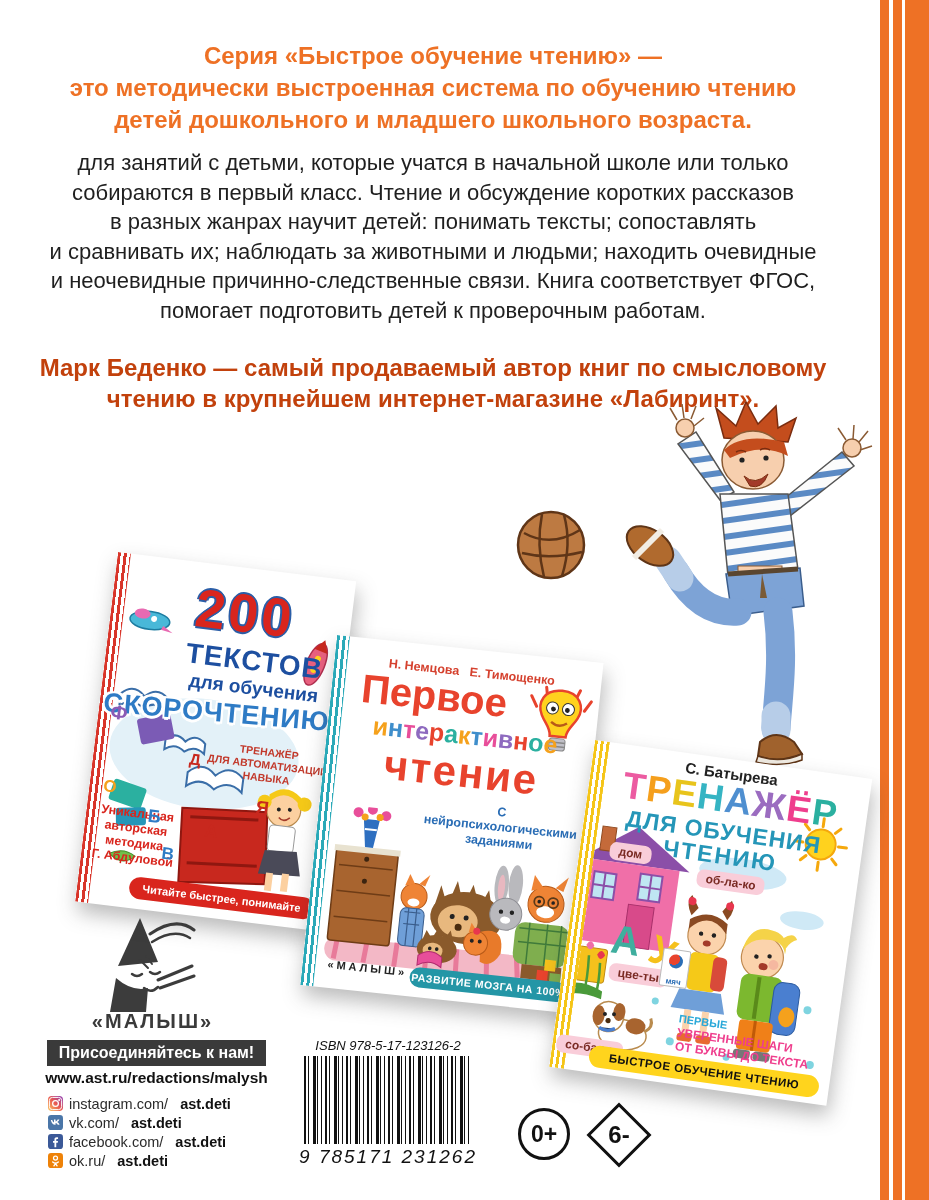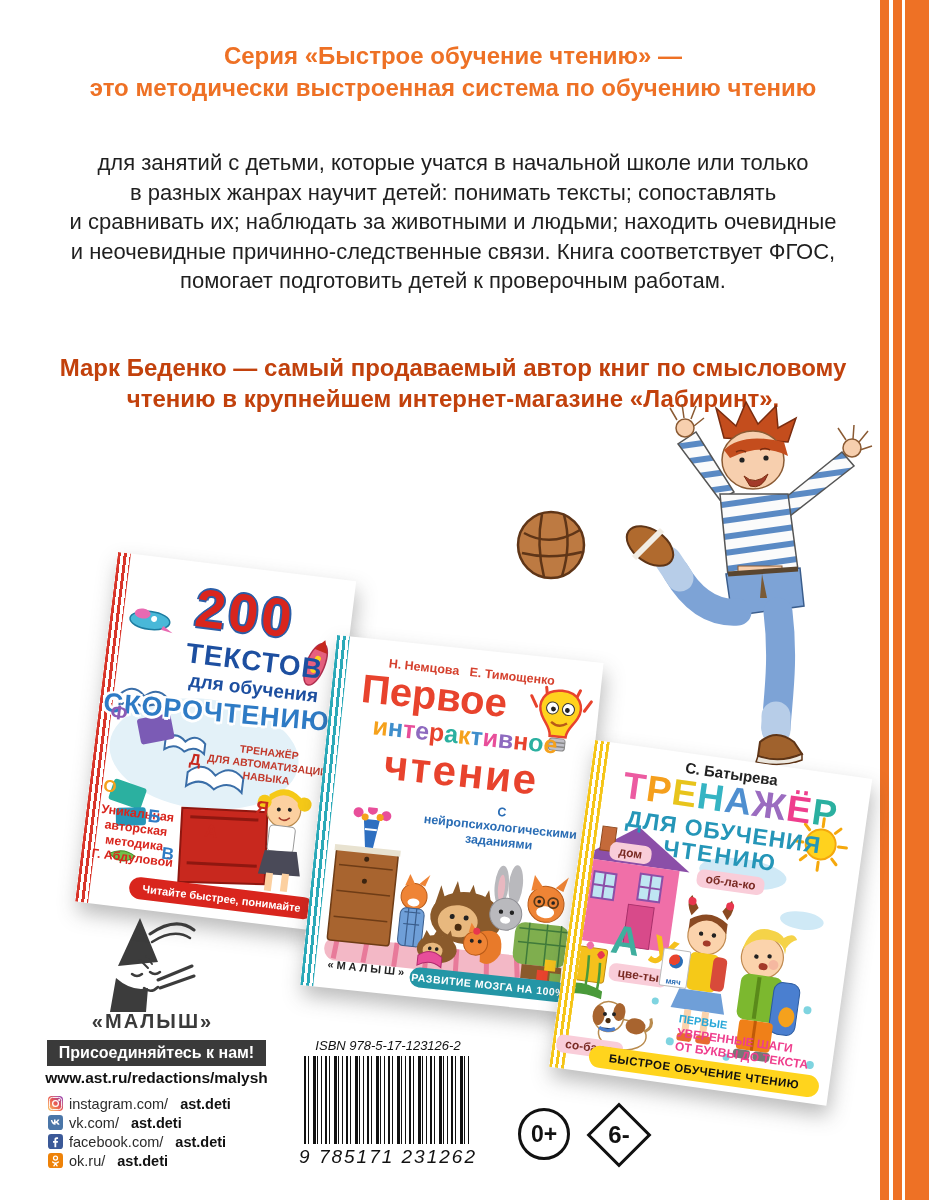--- a/index.html
+++ b/index.html
@@ -3,21 +3,21 @@
 <meta charset="utf-8">
 <style>
   html,body{margin:0;padding:0;background:#e9e9e9;}
   .page{position:relative;width:929px;height:1200px;background:#ffffff;overflow:hidden;
         font-family:"Liberation Sans","DejaVu Sans",sans-serif;margin:0 auto;}
   
   .stripe{position:absolute;top:0;height:1200px;background:#ee7125;}
   .s1{left:880px;width:9px;} .s2{left:893px;width:9px;} .s3{left:905px;width:24px;}
 
   
-  .center-block{position:absolute;left:28px;width:850px;text-align:center;}
+  .center-block{position:absolute;left:8px;width:850px;text-align:center;}
   .heading{top:40px;color:#ee7125;font-weight:bold;font-size:24px;line-height:32px;}
   .intro{top:148px;color:#1f1f1f;font-size:22px;line-height:29.5px;}
   .highlight{top:352px;color:#c2410c;font-weight:bold;font-size:24px;line-height:31px;}
 
   
   .boy-wrap{position:absolute;left:592px;top:398px;width:300px;height:370px;z-index:1;}
   .ball-wrap{position:absolute;left:514px;top:508px;width:74px;height:74px;z-index:1;}
 
   
   .book{position:absolute;background:#fff;transform-origin:top left;overflow:hidden;
@@ -107,24 +107,26 @@
 
 <div class="page">
 
   <div class="stripe s1"></div>
   <div class="stripe s2"></div>
   <div class="stripe s3"></div>
 
   <div class="center-block heading">
     <div>Серия «Быстрое обучение чтению» —</div>
     <div>это методически выстроенная система по обучению чтению</div>
+    <div>детей дошкольного и младшего школьного возраста.</div>
   </div>
 
   <div class="center-block intro">
     <div>для занятий с детьми, которые учатся в начальной школе или только</div>
+    <div>собираются в первый класс. Чтение и обсуждение коротких рассказов</div>
     <div>в разных жанрах научит детей: понимать тексты; сопоставлять</div>
     <div>и сравнивать их; наблюдать за животными и людьми; находить очевидные</div>
     <div>и неочевидные причинно-следственные связи. Книга соответствует ФГОС,</div>
     <div>помогает подготовить детей к проверочным работам.</div>
   </div>
 
   <div class="center-block highlight">
     <div>Марк Беденко — самый продаваемый автор книг по смысловому</div>
     <div>чтению в крупнейшем интернет-магазине «Лабиринт».</div>
   </div>

